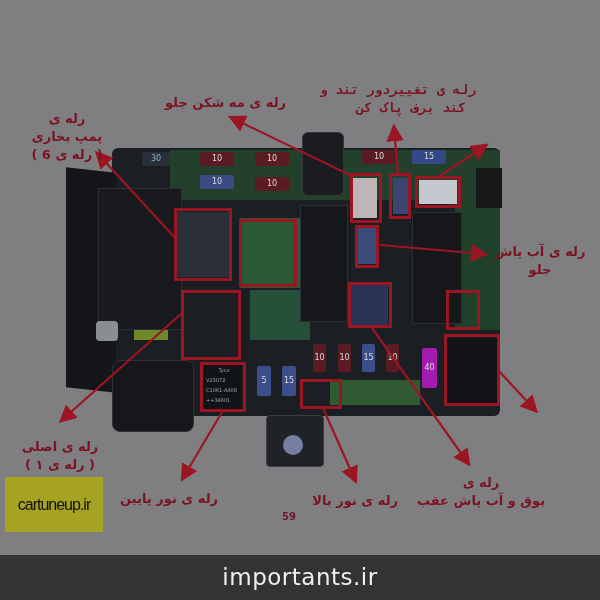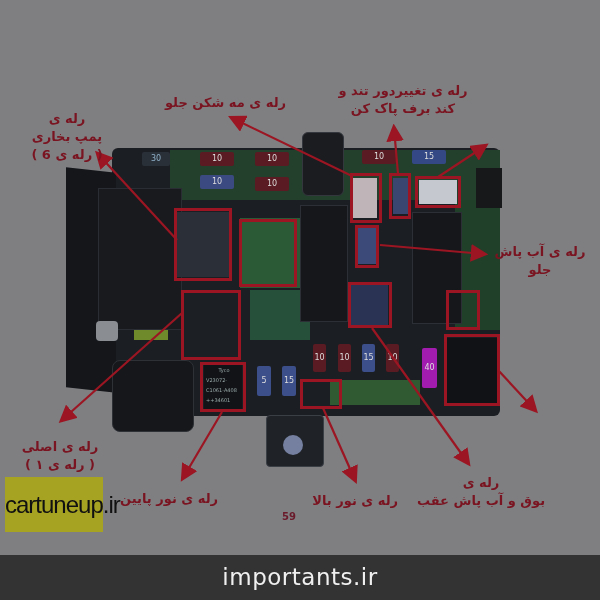--- a/index.html
+++ b/index.html
@@ -5,21 +5,21 @@
   html, body { margin:0; padding:0; }
   body { width:600px; height:600px; position:relative; overflow:hidden; background:#7e7e80; font-family:"DejaVu Sans", sans-serif; }
   .canvas { position:absolute; left:0; top:0; width:600px; height:555px; background:#7f7f82; overflow:hidden; }
   .label { position:absolute; color:#7a1420; font-weight:bold; font-size:13px; line-height:18px; direction:rtl; text-align:center; white-space:nowrap; font-family:"DejaVu Sans", sans-serif; }
   .board { position:absolute; }
   .dark { background:#17191d; }
   .pcb { background:#1f3a28; }
   .redbox { position:absolute; border:3px solid #9b1622; box-sizing:border-box; }
   .fuse { position:absolute; border-radius:2px; font-size:8px; color:#ddd; text-align:center; line-height:14px; font-weight:normal; }
   .footer { position:absolute; left:0; top:555px; width:600px; height:45px; background:#333333; color:#f0f0f0; font-family:"DejaVu Sans", sans-serif; font-size:23px; text-align:center; line-height:45px; letter-spacing:0.5px; }
-  .logo { position:absolute; left:5px; top:477px; width:98px; height:55px; background:#a6a222; color:#111; font-family:"Liberation Sans", sans-serif; font-size:24px; line-height:55px; text-align:center; letter-spacing:-1px; }
+  .logo { position:absolute; left:5px; top:477px; width:98px; height:55px; background:#a6a222; color:#111; font-family:"Liberation Sans", sans-serif; font-size:16px; line-height:55px; text-align:center; letter-spacing:-1px; }
   .pagenum { position:absolute; left:282px; top:511px; font-size:10px; color:#6a1a2a; font-weight:bold; }
   svg.arrows { position:absolute; left:0; top:0; }
 </style>
 </head>
 <body>
 
 <div class="canvas">
 
   <div class="board dark" style="left:112px;top:148px;width:388px;height:268px;border-radius:6px;background:#1b1e22;"></div>
 
@@ -111,21 +111,21 @@
   <div class="label" style="left:22px;top:110px;width:90px;">
     <div>رله ی</div>
     <div>پمپ بخاری</div>
     <div>( رله ی 6 )</div>
   </div>
 
   <div class="label" style="left:168px;top:94px;width:118px;">
     <div>رله ی مه شکن جلو</div>
   </div>
 
-  <div class="label" style="left:338px;top:82px;width:130px;">
+  <div class="label" style="left:346px;top:82px;width:130px;font-family:Liberation Mono, monospace;">
     <div>رله ی تغییردور تند و</div>
     <div>کند برف پاک کن</div>
   </div>
 
 
   <div class="label" style="left:490px;top:243px;width:100px;">
     <div>رله ی آب پاش</div>
     <div>جلو</div>
   </div>
 

